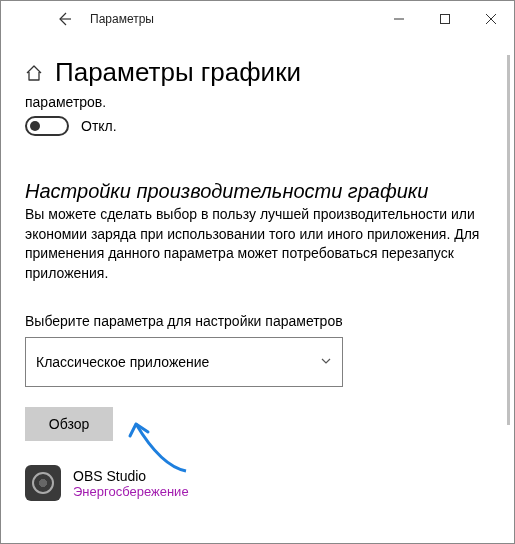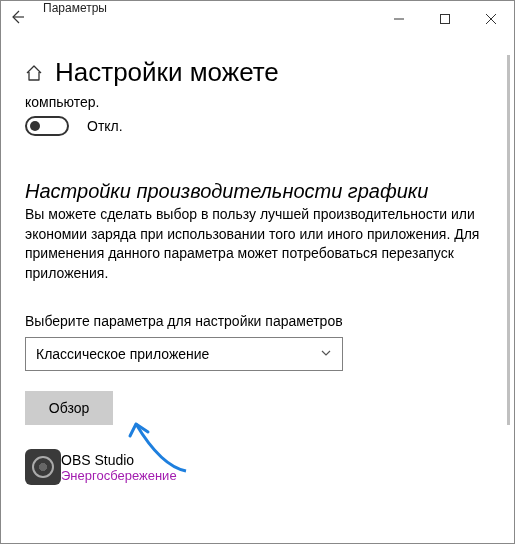--- a/index.html
+++ b/index.html
@@ -9,22 +9,24 @@
     width: 515px;
     height: 544px;
     overflow: hidden;
     position: relative;
     color: #000;
     border: 1px solid #888;
   }
   .titlebar {
     height: 36px;
     display: flex;
-    align-items: flex-start;
-    font-size: 12px;
+    align-items: center;
+    padding-left: 6px;
+    font-size: 12px;
+    margin-left: 41px;
   }
   .titlebar .back {
     width: 32px; height: 32px;
     display: flex; align-items: center; justify-content: center;
     font-size: 16px;
     cursor: pointer;
   }
   .titlebar .title {
     margin-left: 10px;
     font-size: 12px;
@@ -59,21 +61,21 @@
     font-size: 26px;
     font-weight: 400;
   }
   .trunc-text {
     font-size: 14px;
     margin-top: 6px;
   }
   .toggle-row {
     display: flex;
     align-items: center;
-    gap: 18px;
+    gap: 12px;
     margin-top: 6px;
   }
   .toggle {
     width: 44px;
     height: 20px;
     border: 2px solid #333;
     border-radius: 10px;
     position: relative;
     cursor: pointer;
     background: #fff;
@@ -99,21 +101,21 @@
     line-height: 1.4;
     margin-top: 2px;
   }
   .field-label {
     font-size: 14px;
     margin-top: 30px;
   }
   .combobox {
     margin-top: 8px;
     width: 318px;
-    height: 34px;
+    height: 50px;
     border: 1.5px solid #808080;
     display: flex;
     align-items: center;
     padding: 0 10px;
     font-size: 14px;
     cursor: pointer;
     position: relative;
     background: #fff;
   }
   .combobox .chevron {
@@ -129,21 +131,21 @@
     font-size: 14px;
     cursor: pointer;
     text-align: left;
     display: flex;
     align-items: center;
     justify-content: center;
   }
   .app-row {
     display: flex;
     align-items: center;
-    gap: 0;
+    gap: 12px;
     margin-top: 24px;
   }
   .app-icon {
     width: 36px; height: 36px;
     background: #3a3a3a;
     border-radius: 6px;
     display: flex;
     align-items: center;
     justify-content: center;
   }
@@ -207,24 +209,24 @@
   </div>
 </div>
 
 <div class="content">
   <div class="heading-row">
     <span class="home-icon">
       <svg width="18" height="18" viewBox="0 0 18 18">
           <path d="M2 9 L9 2 L16 9 M4 8 V16 H14 V8" stroke="#333" stroke-width="1.3" fill="none" stroke-linejoin="round"></path>
         </svg>
     </span>
-    <h1 class="page-title">Настройки можете</h1>
-  </div>
-
-  <div class="trunc-text">компьютер.</div>
+    <h1 class="page-title">Параметры графики</h1>
+  </div>
+
+  <div class="trunc-text">параметров.</div>
 
   <div class="toggle-row">
     <div class="toggle">
       <div class="knob"></div>
     </div>
     <span class="toggle-label">Откл.</span>
   </div>
 
   <h2 class="section-heading">Настройки производительности графики</h2>
 

